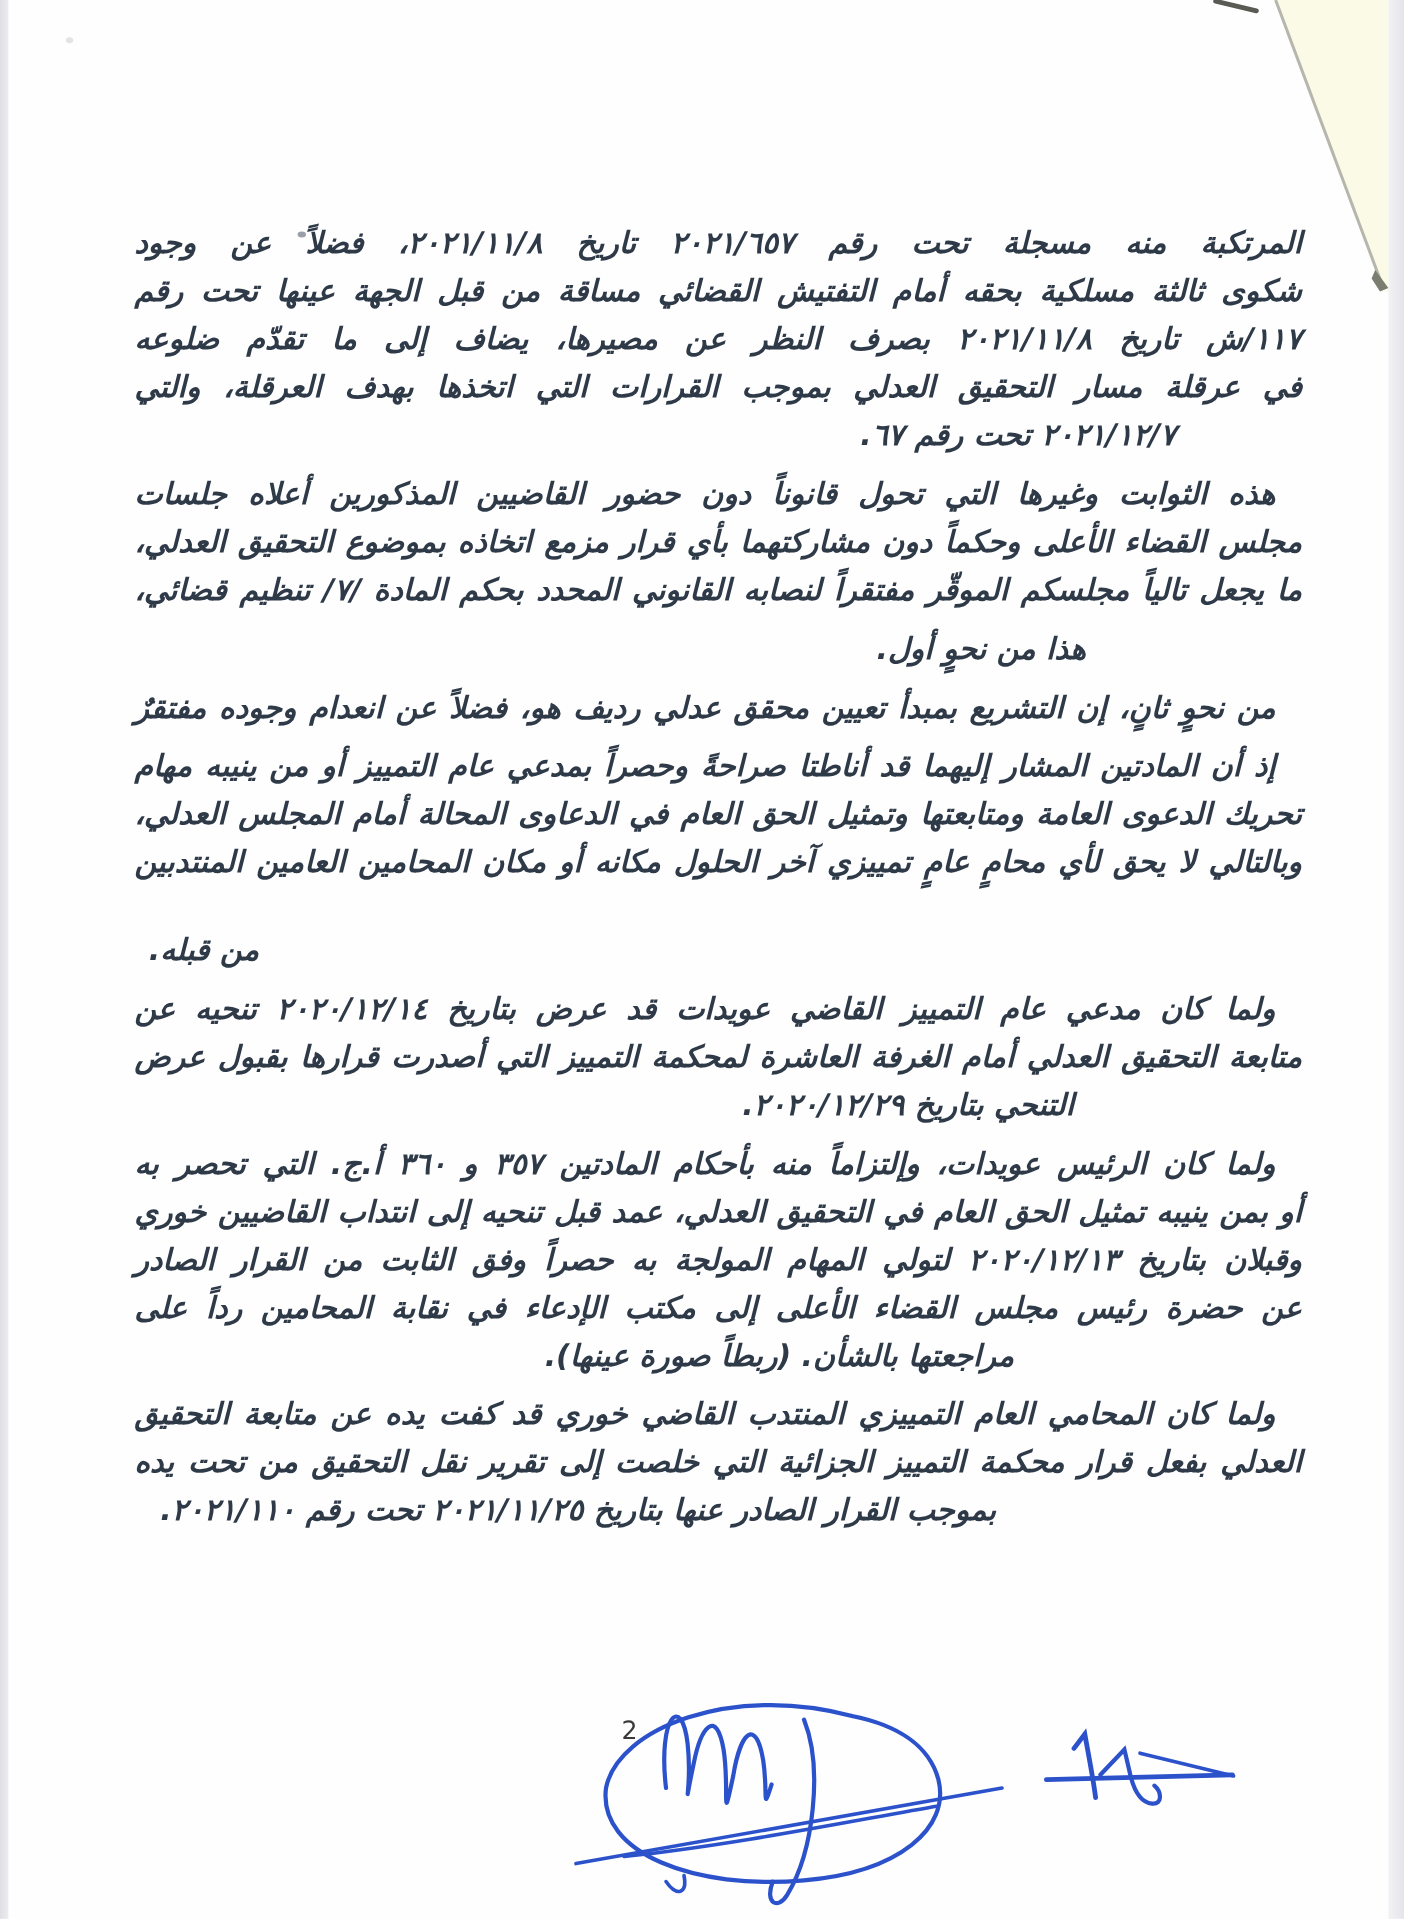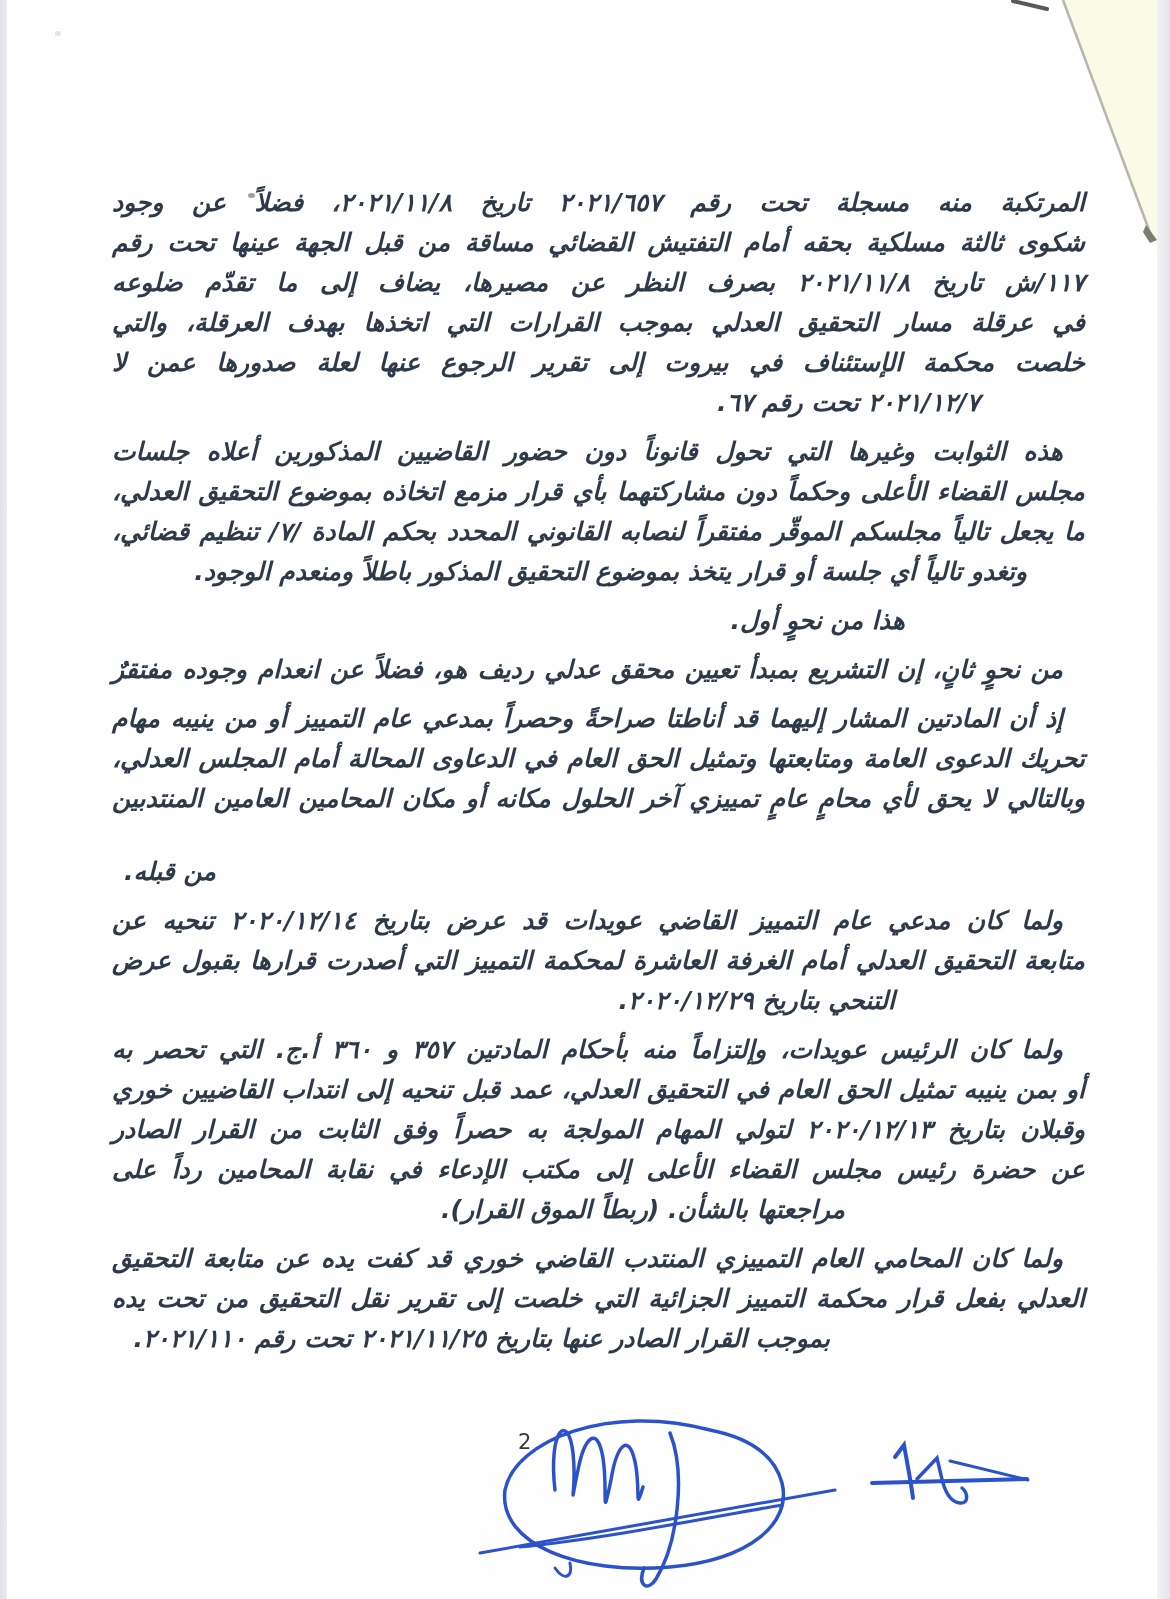--- a/index.html
+++ b/index.html
@@ -69,28 +69,26 @@
 
 <div class="speck" style="left:55px;top:31px;width:6px;height:5px;background:#e3e3e3;"></div>
 <div class="speck" style="left:248px;top:193px;width:7px;height:5px;background:#9aa0a8;"></div>
 
 <div class="doc-body">
     <div class="para">
       <div class="line justify">المرتكبة منه مسجلة تحت رقم ٢٠٢١/٦٥٧ تاريخ ٢٠٢١/١١/٨، فضلاً عن وجود</div>
       <div class="line justify">شكوى ثالثة مسلكية بحقه أمام التفتيش القضائي مساقة من قبل الجهة عينها تحت رقم</div>
       <div class="line justify">١١٧/ش تاريخ ٢٠٢١/١١/٨ بصرف النظر عن مصيرها، يضاف إلى ما تقدّم ضلوعه</div>
       <div class="line justify">في عرقلة مسار التحقيق العدلي بموجب القرارات التي اتخذها بهدف العرقلة، والتي</div>
-      <div class="line justify">خلصت محكمة الإستئناف في بيروت إلى تقرير الرجوع عنها لعلة صدورها عمن لا</div>
       <div class="line right" style="padding-right: 105px; text-align: center;">٢٠٢١/١٢/٧ تحت رقم ٦٧.</div>
     </div>
     <div class="para">
       <div class="line justify" style="padding-right: 22px;">هذه الثوابت وغيرها التي تحول قانوناً دون حضور القاضيين المذكورين أعلاه جلسات</div>
       <div class="line justify">مجلس القضاء الأعلى وحكماً دون مشاركتهما بأي قرار مزمع اتخاذه بموضوع التحقيق العدلي،</div>
       <div class="line justify">ما يجعل تالياً مجلسكم الموقّر مفتقراً لنصابه القانوني المحدد بحكم المادة /٧/ تنظيم قضائي،</div>
-      <div class="line right" style="padding-right: 58px;">وتغدو تالياً أي جلسة أو قرار يتخذ بموضوع التحقيق المذكور باطلاً ومنعدم الوجود.</div>
     </div>
     <div class="para">
       <div class="line right" style="padding-right: 180px;">هذا من نحوٍ أول.</div>
     </div>
     <div class="para">
       <div class="line justify" style="padding-right: 22px;">من نحوٍ ثانٍ، إن التشريع بمبدأ تعيين محقق عدلي رديف هو، فضلاً عن انعدام وجوده مفتقرٌ</div>
     </div>
     <div class="para">
       <div class="line justify" style="padding-right: 22px;">إذ أن المادتين المشار إليهما قد أناطتا صراحةً وحصراً بمدعي عام التمييز أو من ينيبه مهام</div>
       <div class="line justify">تحريك الدعوى العامة ومتابعتها وتمثيل الحق العام في الدعاوى المحالة أمام المجلس العدلي،</div>
@@ -100,21 +98,21 @@
     <div class="para">
       <div class="line justify" style="padding-right: 22px;">ولما كان مدعي عام التمييز القاضي عويدات قد عرض بتاريخ ٢٠٢٠/١٢/١٤ تنحيه عن</div>
       <div class="line justify">متابعة التحقيق العدلي أمام الغرفة العاشرة لمحكمة التمييز التي أصدرت قرارها بقبول عرض</div>
       <div class="line right" style="padding-right: 190px; text-align: center;">التنحي بتاريخ ٢٠٢٠/١٢/٢٩.</div>
     </div>
     <div class="para">
       <div class="line justify" style="padding-right: 22px;">ولما كان الرئيس عويدات، وإلتزاماً منه بأحكام المادتين ٣٥٧ و ٣٦٠ أ.ج. التي تحصر به</div>
       <div class="line justify">أو بمن ينيبه تمثيل الحق العام في التحقيق العدلي، عمد قبل تنحيه إلى انتداب القاضيين خوري</div>
       <div class="line justify">وقبلان بتاريخ ٢٠٢٠/١٢/١٣ لتولي المهام المولجة به حصراً وفق الثابت من القرار الصادر</div>
       <div class="line justify">عن حضرة رئيس مجلس القضاء الأعلى إلى مكتب الإدعاء في نقابة المحامين رداً على</div>
-      <div class="line right" style="padding-right: 240px;">مراجعتها بالشأن. (ربطاً الموق القرار).</div>
+      <div class="line right" style="padding-right: 240px;">مراجعتها بالشأن. (ربطاً صورة عينها).</div>
     </div>
     <div class="para">
       <div class="line justify" style="padding-right: 22px;">ولما كان المحامي العام التمييزي المنتدب القاضي خوري قد كفت يده عن متابعة التحقيق</div>
       <div class="line justify">العدلي بفعل قرار محكمة التمييز الجزائية التي خلصت إلى تقرير نقل التحقيق من تحت يده</div>
       <div class="line right" style="padding-right: 255px;">بموجب القرار الصادر عنها بتاريخ ٢٠٢١/١١/٢٥ تحت رقم ٢٠٢١/١١٠.</div>
     </div>
   </div>
 
 <div class="page-number">2</div>
 

